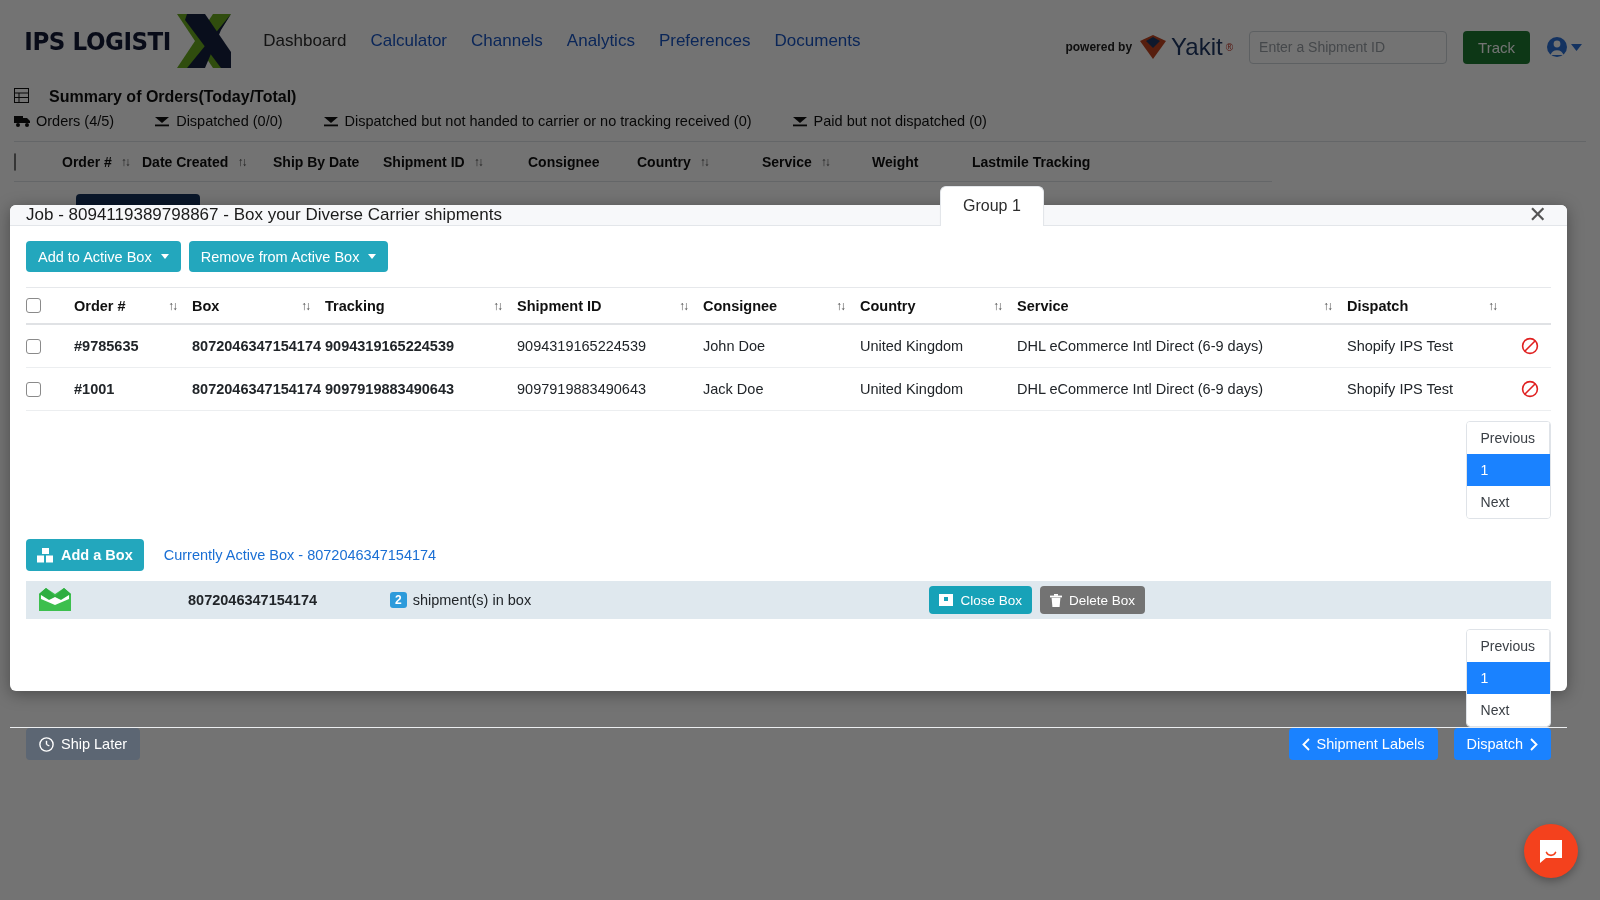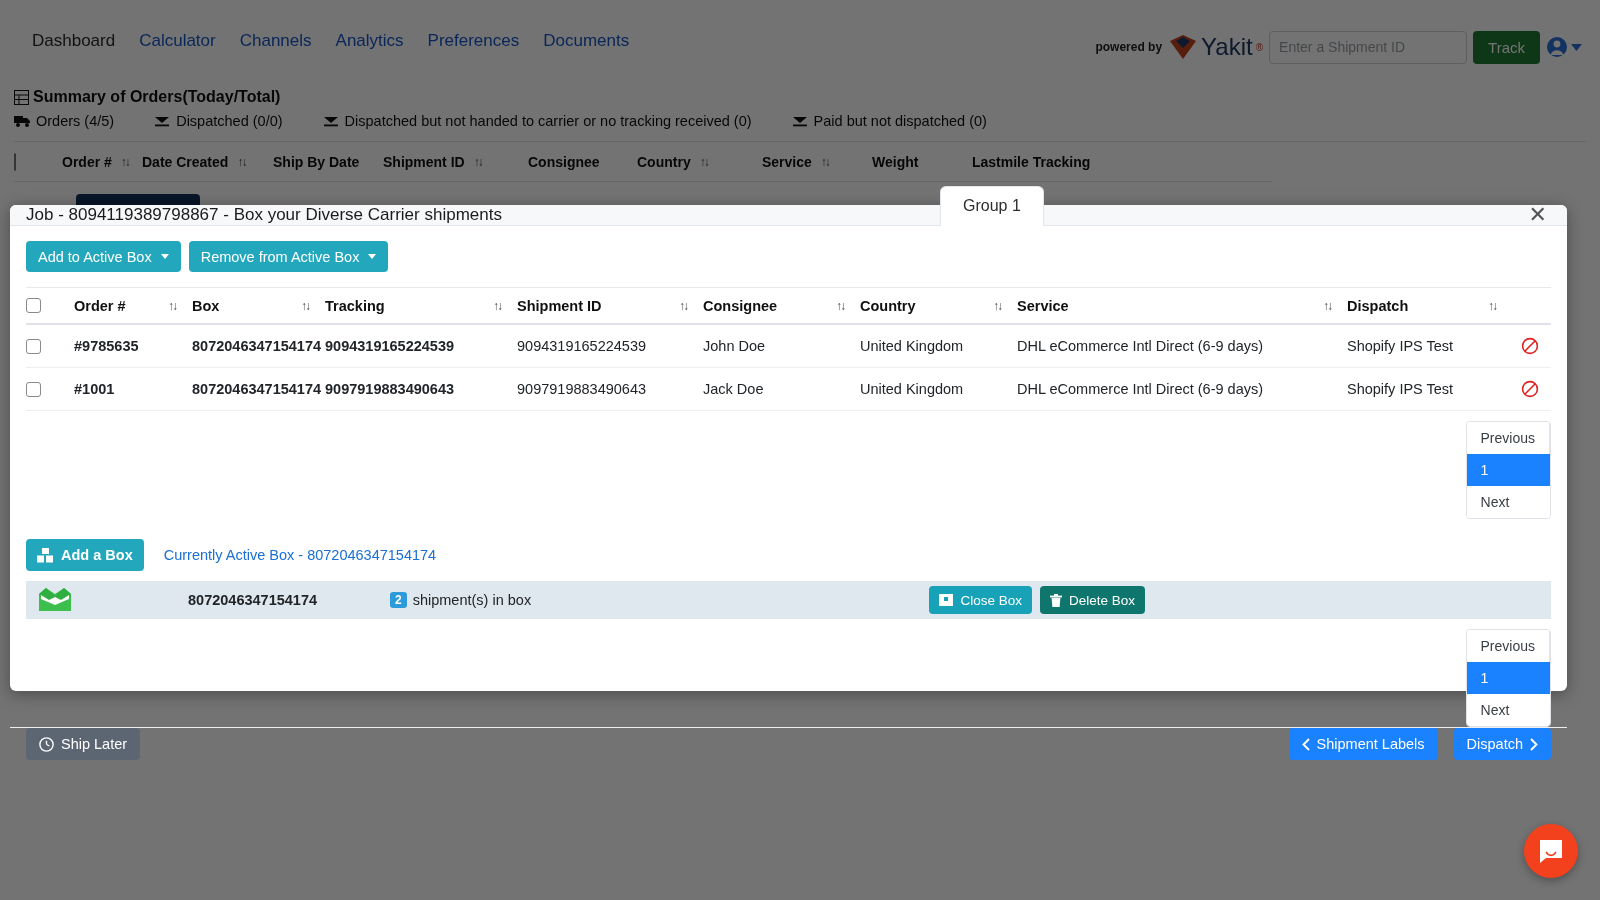--- a/index.html
+++ b/index.html
@@ -24,41 +24,41 @@
     letter-spacing: -0.5px; font-family: "DejaVu Sans", sans-serif;
     transform: scaleX(0.92);
   }
   .brand-x { position: relative; width: 58px; height: 62px; margin-left: -2px; }
   .brand-x svg { display: block; }
 
   .nav-links { display: flex; align-items: center; gap: 24px; margin-left: 14px; }
   .nav-link { font-size: 17px; color: #1a56c4; text-decoration: none; white-space: nowrap; }
   .nav-link.active { color: #2b2b2b; }
 
-  .nav-right { margin-left: auto; display: flex; align-items: center; gap: 6px; margin-top: 12px; }
+  .nav-right { margin-left: auto; display: flex; align-items: center; gap: 16px; margin-top: 12px; }
   .powered { display: flex; align-items: center; gap: 6px; }
   .powered-label { font-size: 12px; color: #222; font-weight: 600; }
   .yakit { display: flex; align-items: center; gap: 3px; }
   .yakit-word { font-size: 24px; color: #1f3864; font-family: "Liberation Sans", sans-serif; }
   .yakit-dot { color: #c0392b; font-size: 10px; vertical-align: super; }
   .ship-input {
     width: 198px; height: 33px; border: 1px solid #ced4da; border-radius: 4px;
     padding: 0 9px; font-size: 14px; color: #495057; background: #fff;
   }
   .ship-input::placeholder { color: #9aa0a6; }
   .track-btn {
     height: 33px; padding: 0 15px; background: #1e7b32; color: #fff;
     border: none; border-radius: 4px; font-size: 15px; cursor: pointer;
   }
   .account { display: flex; align-items: center; gap: 3px; color: #2a6fd6; }
 
   .summary { padding: 6px 14px 0 14px; }
   .summary-title {
     font-size: 16px; font-weight: bold; color: #111;
-    display: flex; align-items: center; gap: 4px;
+    display: flex; gap: 20px;
   }
   .summary-row { display: flex; align-items: center; gap: 0; margin-top: 7px; font-size: 14.5px; color: #111; }
   .summary-item { display: flex; align-items: center; gap: 5px; }
   .summary-item + .summary-item { margin-left: 40px; }
 
   .bg-table { margin: 12px 14px 0 14px; border-top: 1px solid #dee2e6; }
   .bg-thead {
     display: flex; align-items: center; height: 40px;
     font-size: 14px; font-weight: bold; color: #111;
     border-bottom: 1px solid #dee2e6; width: 1258px;
@@ -155,21 +155,21 @@
   }
   .box-ic { width: 52px; display: flex; align-items: center; }
   .box-num { width: 290px; font-weight: bold; padding-left: 98px; }
   .box-count { flex: 1; display: flex; align-items: center; gap: 6px; padding-left: 10px; }
   .badge {
     background: #2d9bdb; color: #fff; font-size: 12px; font-weight: bold;
     border-radius: 3px; padding: 1px 5px;
   }
   .box-btns { display: flex; gap: 8px; padding-right: 406px; }
   .btn-close-box { background: #17a2b8; color: #fff; height: 28px; padding: 0 10px; font-size: 13.5px; }
-  .btn-delete-box { background: #0f766e; color: #fff; height: 28px; padding: 0 10px; font-size: 13.5px; }
+  .btn-delete-box { background: #737373; color: #fff; height: 28px; padding: 0 10px; font-size: 13.5px; }
 
   .modal-footer {
     height: 62px; border-top: 1px solid #eceef0;
     display: flex; align-items: center; padding: 0 16px;
   }
   .btn-ship-later { background: #5c6673; color: #fff; height: 32px; padding: 0 13px; font-size: 14.5px; }
   .footer-right { margin-left: auto; display: flex; gap: 16px; }
   .btn-blue { background: #1a82ff; color: #fff; height: 32px; padding: 0 13px; font-size: 14.5px; }
 
   .chat-launcher {
@@ -179,20 +179,31 @@
     box-shadow: 0 3px 9px rgba(0,0,0,0.3); cursor: pointer;
   }
   .icon-svg { display: block; }
 </style>
 </head>
 <body>
 
 <div id="page-root">
 
   <div class="navbar">
+    <div class="brand">
+      <span class="brand-text">IPS LOGISTI</span>
+      <span class="brand-x">
+        <svg width="58" height="62" viewBox="0 0 58 62" class="icon-svg">
+          <polygon points="2,4 20,4 56,58 38,58" fill="#6aab1f"></polygon>
+          <polygon points="38,4 56,4 20,58 2,58" fill="#6aab1f"></polygon>
+          <polygon points="12,4 30,4 56,42 56,58 46,58 10,10" fill="#16213f"></polygon>
+          <polygon points="56,4 46,20 30,58 12,58" fill="#16213f"></polygon>
+        </svg>
+      </span>
+    </div>
 
     <div class="nav-links">
       <a class="nav-link active" href="#">Dashboard</a>
       <a class="nav-link" href="#">Calculator</a>
       <a class="nav-link" href="#">Channels</a>
       <a class="nav-link" href="#">Analytics</a>
       <a class="nav-link" href="#">Preferences</a>
       <a class="nav-link" href="#">Documents</a>
     </div>
 

